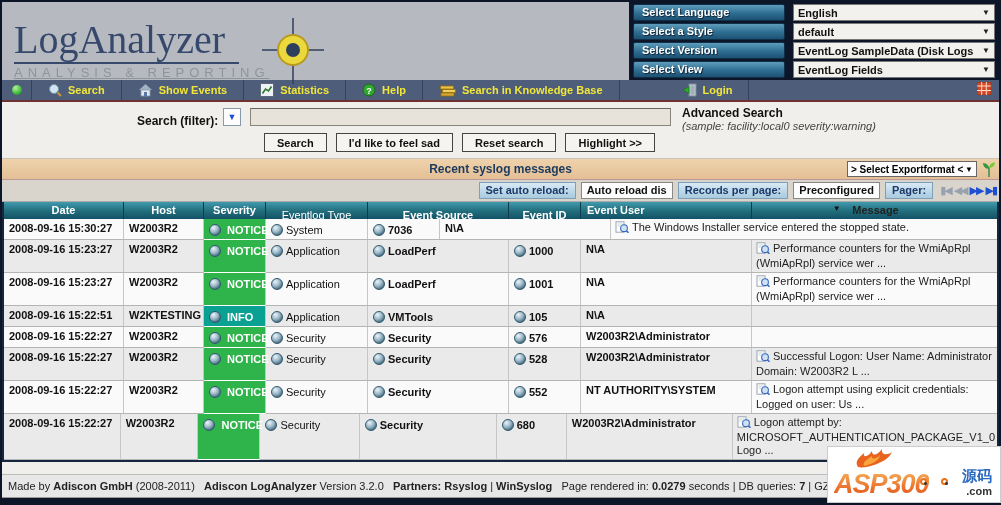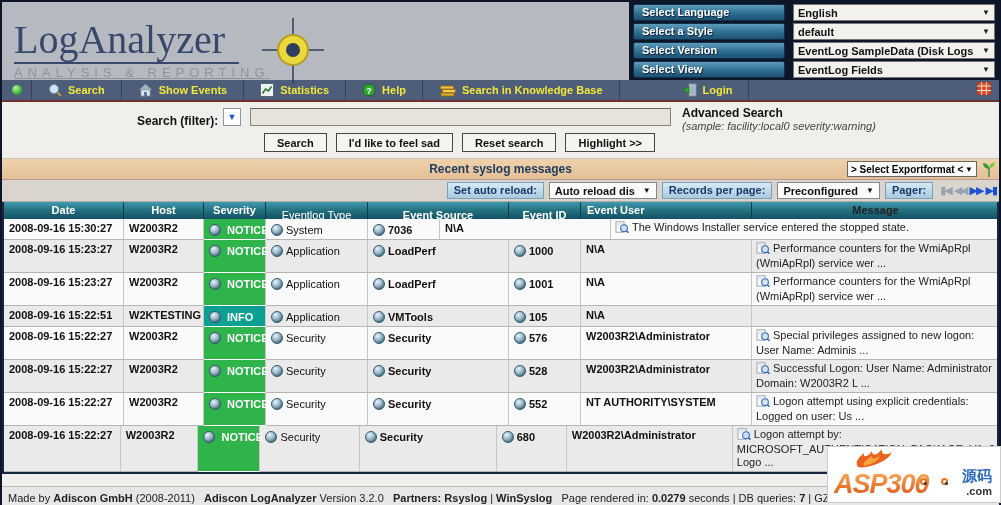--- a/index.html
+++ b/index.html
@@ -49,21 +49,21 @@
   .export-box{position:absolute;right:22px;top:2px;width:130px;height:16px;background:#fdfdfd;border:1px solid #666;
               display:flex;align-items:center;font-size:10px;font-weight:bold;padding:0 3px;cursor:pointer;}
   .export-box .caret{margin-left:auto;font-size:8px;}
   .sprout{position:absolute;right:3px;top:2px;cursor:pointer;}
   
   .toolbar{height:22px;background:#d9d5cd;display:flex;align-items:center;justify-content:flex-end;
            gap:5px;padding-right:3px;border-bottom:1px solid #aaa;}
   .tb-label{background:linear-gradient(#d8e9f5,#a9cade);border:1px solid #7da0b8;color:#1a3a6a;
             font-size:11px;font-weight:bold;padding:1px 6px;height:17px;line-height:13px;}
   .tb-select{background:#fdfdfd;border:1px solid #888;font-size:11px;font-weight:bold;color:#111;
-             padding:1px 5px;height:17px;display:flex;align-items:center;gap:8px;cursor:pointer;}
+             padding:1px 5px;height:17px;display:flex;align-items:center;gap:8px;cursor:pointer;flex-direction:column;}
   .tb-select .caret{font-size:8px;}
   .pager{display:flex;gap:3px;margin-left:2px;}
   .pgbtn{font-size:11px;font-weight:bold;letter-spacing:-2px;cursor:pointer;line-height:15px;}
   .pg-dis{color:#98a2ae;}
   .pg-en{color:#1d4fd0;}
   
   .tbl{border:2px solid #16263f;border-top:none;}
   .thead{display:flex;height:17px;background:linear-gradient(#409aad,#23707f 50%,#135266);}
   .hcell{color:#fff;font-size:11px;font-weight:bold;text-align:center;line-height:16px;
          border-right:1px solid #0d3d4d;cursor:pointer;}
@@ -419,31 +419,20 @@
           <div class="cell col-type">
             <span class="globe"></span><span>Security</span>
           </div>
           <div class="cell col-src">
             <span class="globe"></span><span>Security</span>
           </div>
           <div class="cell col-id">
             <span class="globe"></span><span>576</span>
           </div>
           <div class="cell col-user">W2003R2\Administrator</div>
-          <div class="cell col-msg">
-            <span class="msgicon">
-              <svg width="14" height="12">
-                <rect x="1" y="0.8" width="8" height="10.4" fill="#fff" stroke="#9aa6b2"></rect>
-                <line x1="2.5" y1="3" x2="7.5" y2="3" stroke="#bcc" stroke-width="0.8"></line>
-                <line x1="2.5" y1="5" x2="7.5" y2="5" stroke="#bcc" stroke-width="0.8"></line>
-                <circle cx="9" cy="7.2" r="3.4" fill="#cfe2f2" stroke="#3a6ac0" stroke-width="1.1"></circle>
-                <line x1="11.4" y1="9.8" x2="13.5" y2="11.8" stroke="#3a6ac0" stroke-width="1.6"></line>
-              </svg>
-            </span><span>Special privileges assigned to new logon: User Name: Adminis ...</span>
-          </div>
         </div>
 
         <div class="trow">
           <div class="cell col-date">2008-09-16 15:22:27</div>
           <div class="cell col-host">W2003R2</div>
           <div class="cell col-sev" style="background: rgb(46, 180, 74);">
             <span class="globe"></span>
             <span>NOTICE</span>
           </div>
           <div class="cell col-type">

